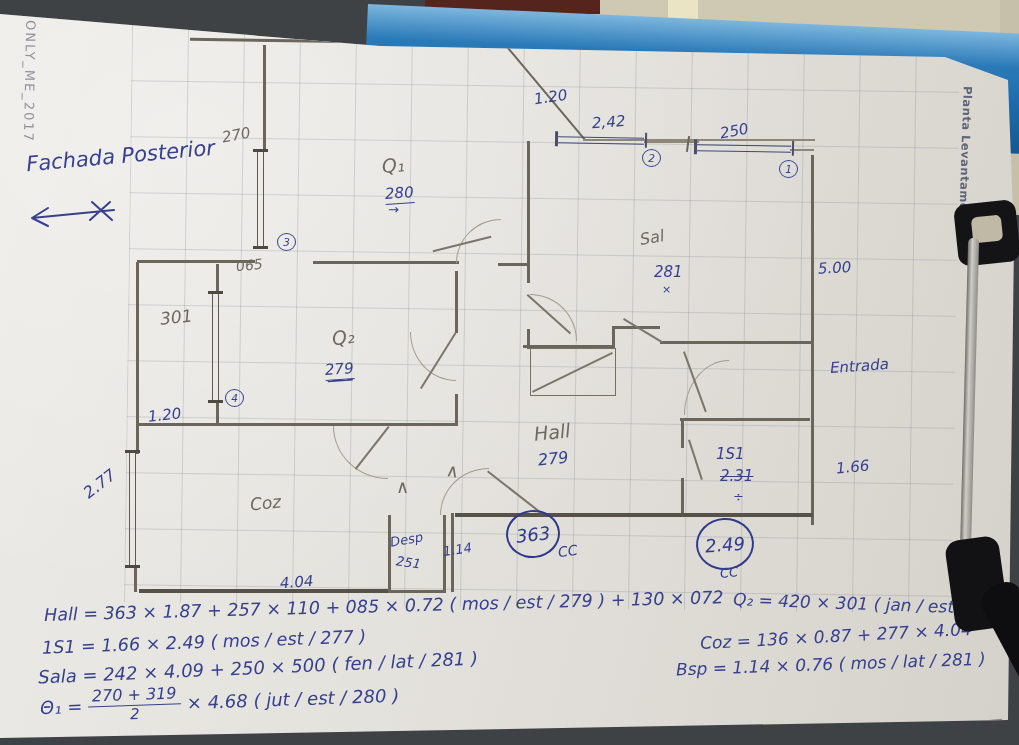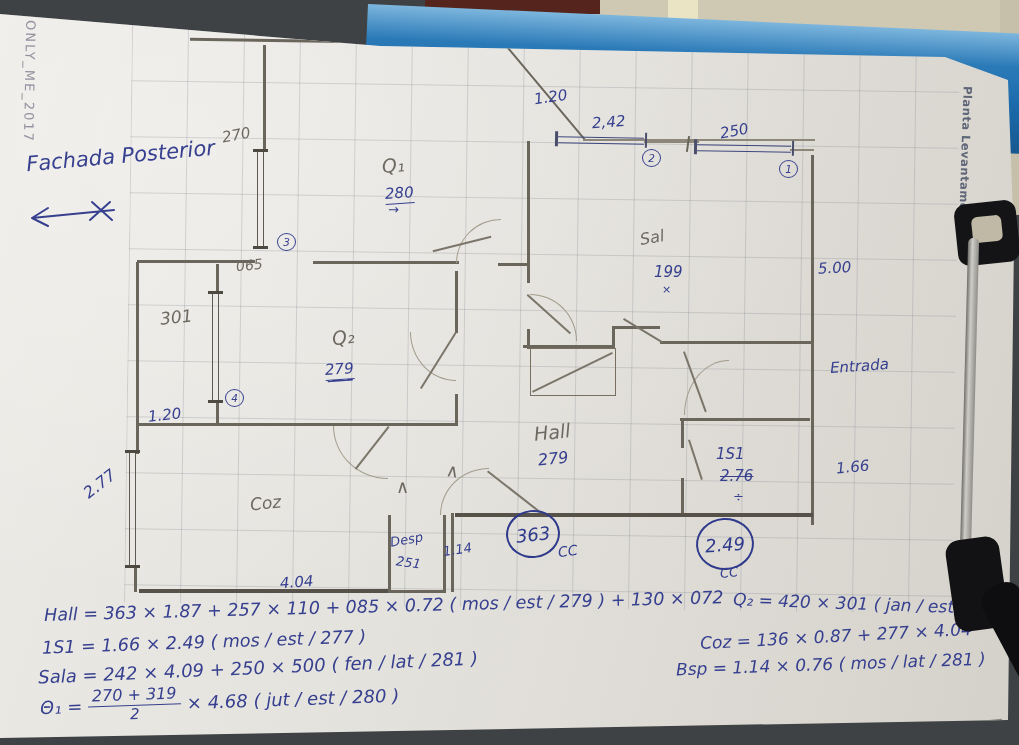--- a/index.html
+++ b/index.html
@@ -151,34 +151,34 @@
 
     <div class="hand pen" style="left:26px;top:146px;font-size:21px;transform:rotate(-5deg);">Fachada Posterior</div>
     <svg class="abs" style="left:22px;top:196px;" width="100" height="36">
       <path d="M92 14 L10 22 M10 22 L26 12 M10 22 L26 30 M70 6 L90 24 M88 6 L68 24" stroke="#36408f" stroke-width="2" fill="none" stroke-linecap="round"></path>
     </svg>
     <div class="hand pen" style="left:385px;top:186px;font-size:15px;transform:rotate(-4deg);"><span class="u">280</span></div>
     <div class="hand pen" style="left:388px;top:203px;font-size:13px;">→</div>
     <div class="hand pen" style="left:534px;top:90px;font-size:15px;transform:rotate(-8deg);">1.20</div>
     <div class="hand pen" style="left:592px;top:115px;font-size:15px;transform:rotate(-4deg);">2,42</div>
     <div class="hand pen" style="left:720px;top:124px;font-size:15px;transform:rotate(-10deg);">250</div>
-    <div class="hand pen" style="left:654px;top:265px;font-size:15px;">199</div>
+    <div class="hand pen" style="left:654px;top:265px;font-size:15px;">281</div>
     <div class="hand pen" style="left:662px;top:284px;font-size:11px;">×</div>
     <div class="hand pen" style="left:818px;top:261px;font-size:15px;transform:rotate(-3deg);">5.00</div>
     <div class="hand pen" style="left:325px;top:362px;font-size:15px;transform:rotate(-4deg);"><span class="u2">279</span></div>
     <div class="hand pen" style="left:148px;top:408px;font-size:15px;transform:rotate(-6deg);">1.20</div>
     <div class="hand pen" style="left:830px;top:359px;font-size:15px;transform:rotate(-4deg);">Entrada</div>
     <div class="hand pen" style="left:538px;top:451px;font-size:16px;transform:rotate(-6deg);">279</div>
     <div class="hand pen" style="left:82px;top:476px;font-size:16px;transform:rotate(-38deg);">2.77</div>
     <div class="hand pen" style="left:280px;top:575px;font-size:15px;transform:rotate(-4deg);">4.04</div>
     <div class="hand pen" style="left:390px;top:533px;font-size:13px;transform:rotate(-10deg);">Desp</div>
     <div class="hand pen" style="left:396px;top:556px;font-size:13px;transform:rotate(8deg);">251</div>
     <div class="hand pen" style="left:443px;top:543px;font-size:13px;transform:rotate(-8deg);">1.14</div>
     <div class="hand pen" style="left:716px;top:447px;font-size:15px;">1S1</div>
-    <div class="hand pen" style="left:720px;top:469px;font-size:15px;"><span class="strike">2.76</span></div>
+    <div class="hand pen" style="left:720px;top:469px;font-size:15px;"><span class="strike">2.31</span></div>
     <div class="hand pen" style="left:733px;top:490px;font-size:13px;">÷</div>
     <div class="hand pen" style="left:836px;top:460px;font-size:15px;transform:rotate(-5deg);">1.66</div>
 
     <div class="ref" style="left:277px;top:233px;">3</div>
     <div class="ref" style="left:642px;top:149px;">2</div>
     <div class="ref" style="left:779px;top:160px;">1</div>
     <div class="ref" style="left:225px;top:389px;">4</div>
 
     <div class="bigc" style="left:506px;top:510px;width:50px;height:44px;transform:rotate(-6deg);">363</div>
     <div class="hand pen" style="left:558px;top:544px;font-size:14px;transform:rotate(-8deg);">CC</div>

